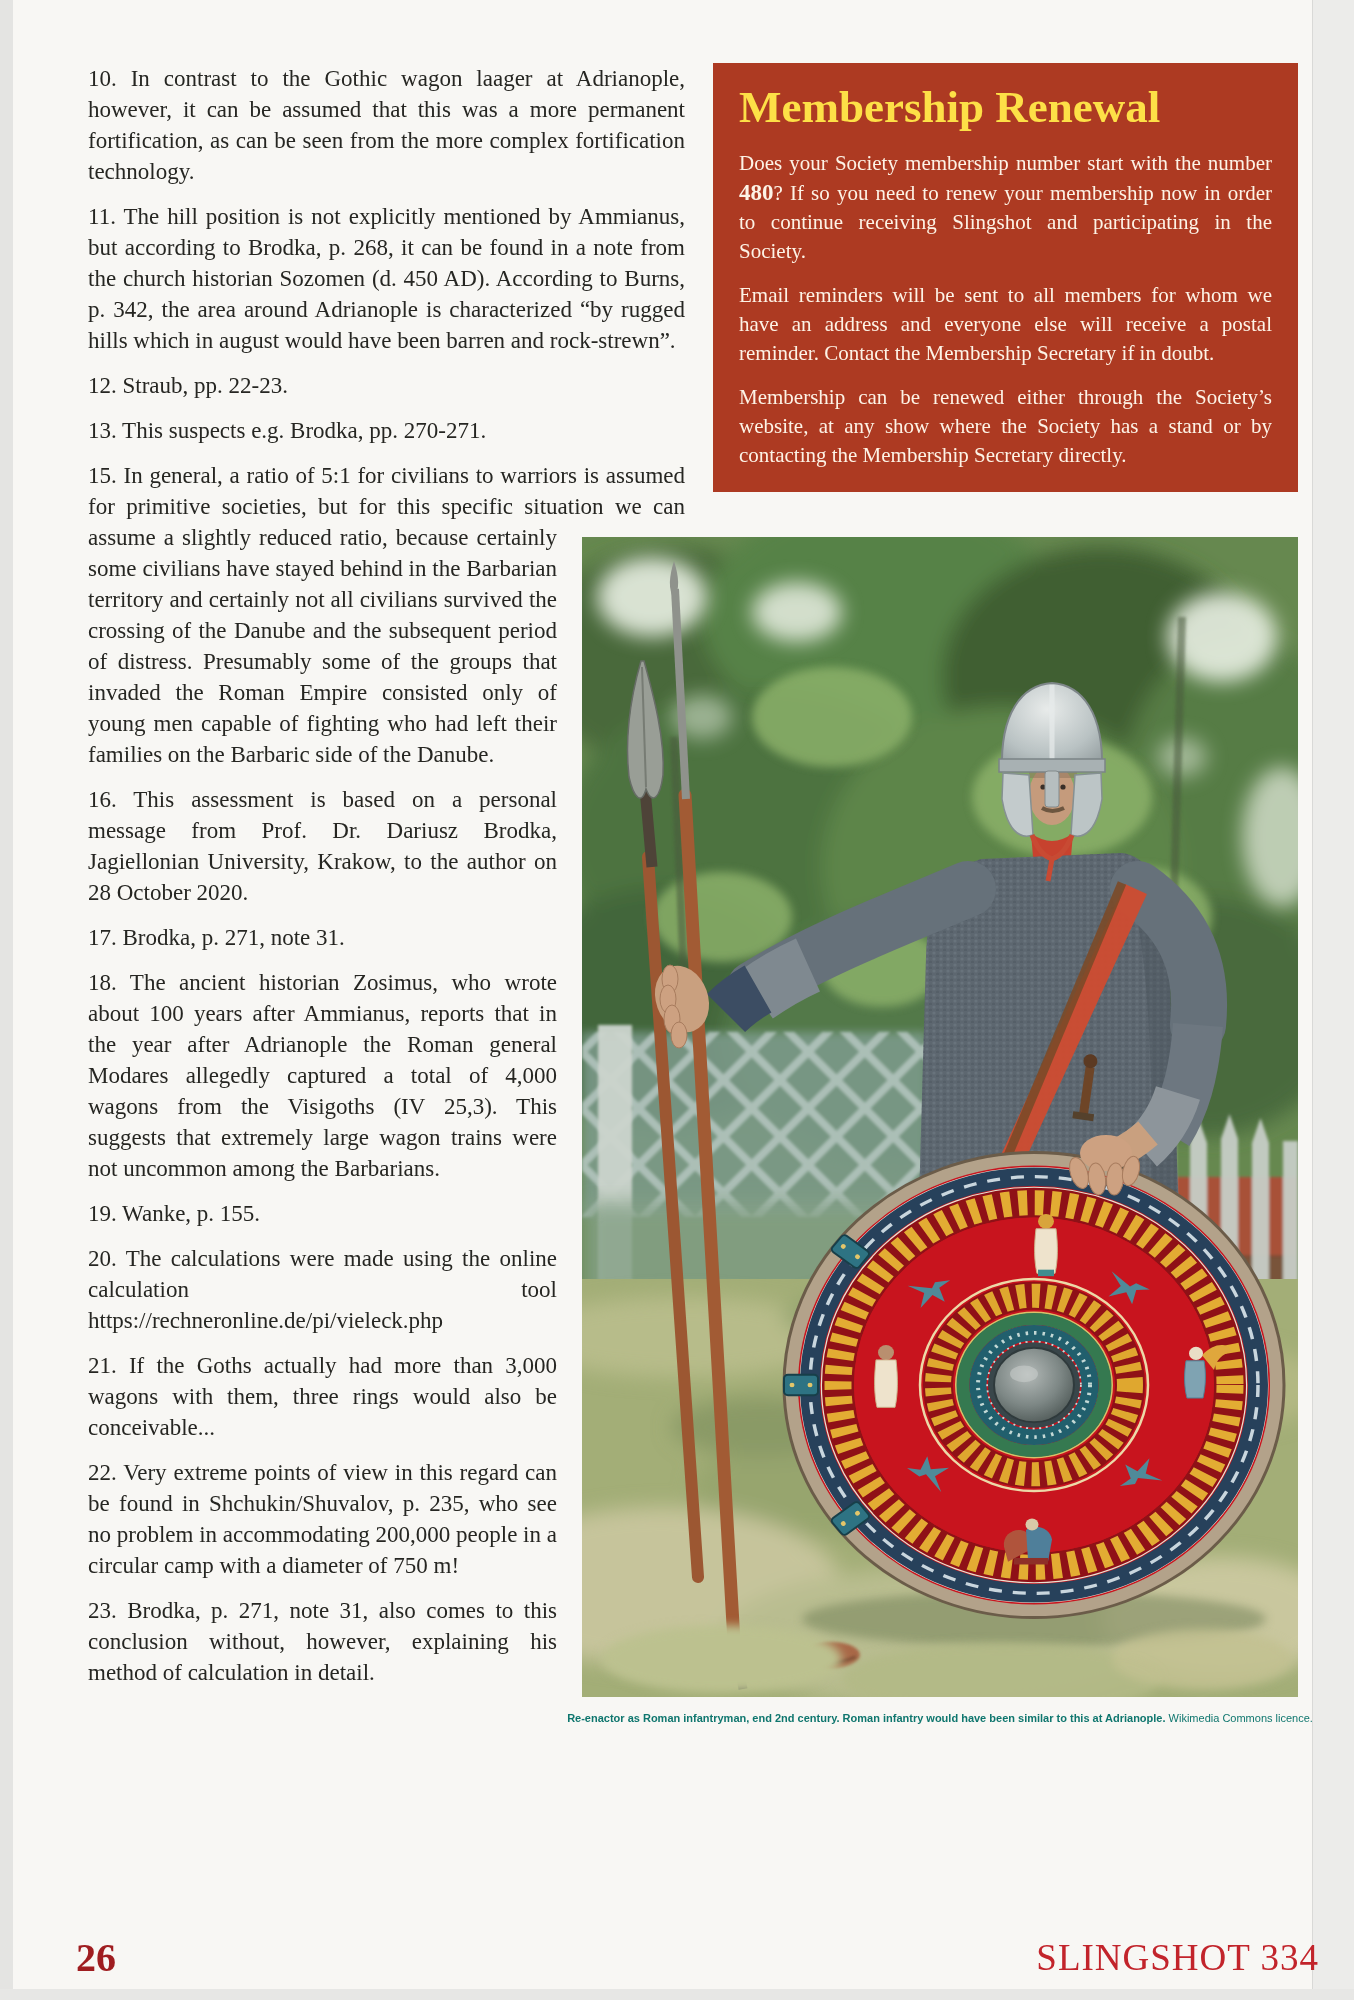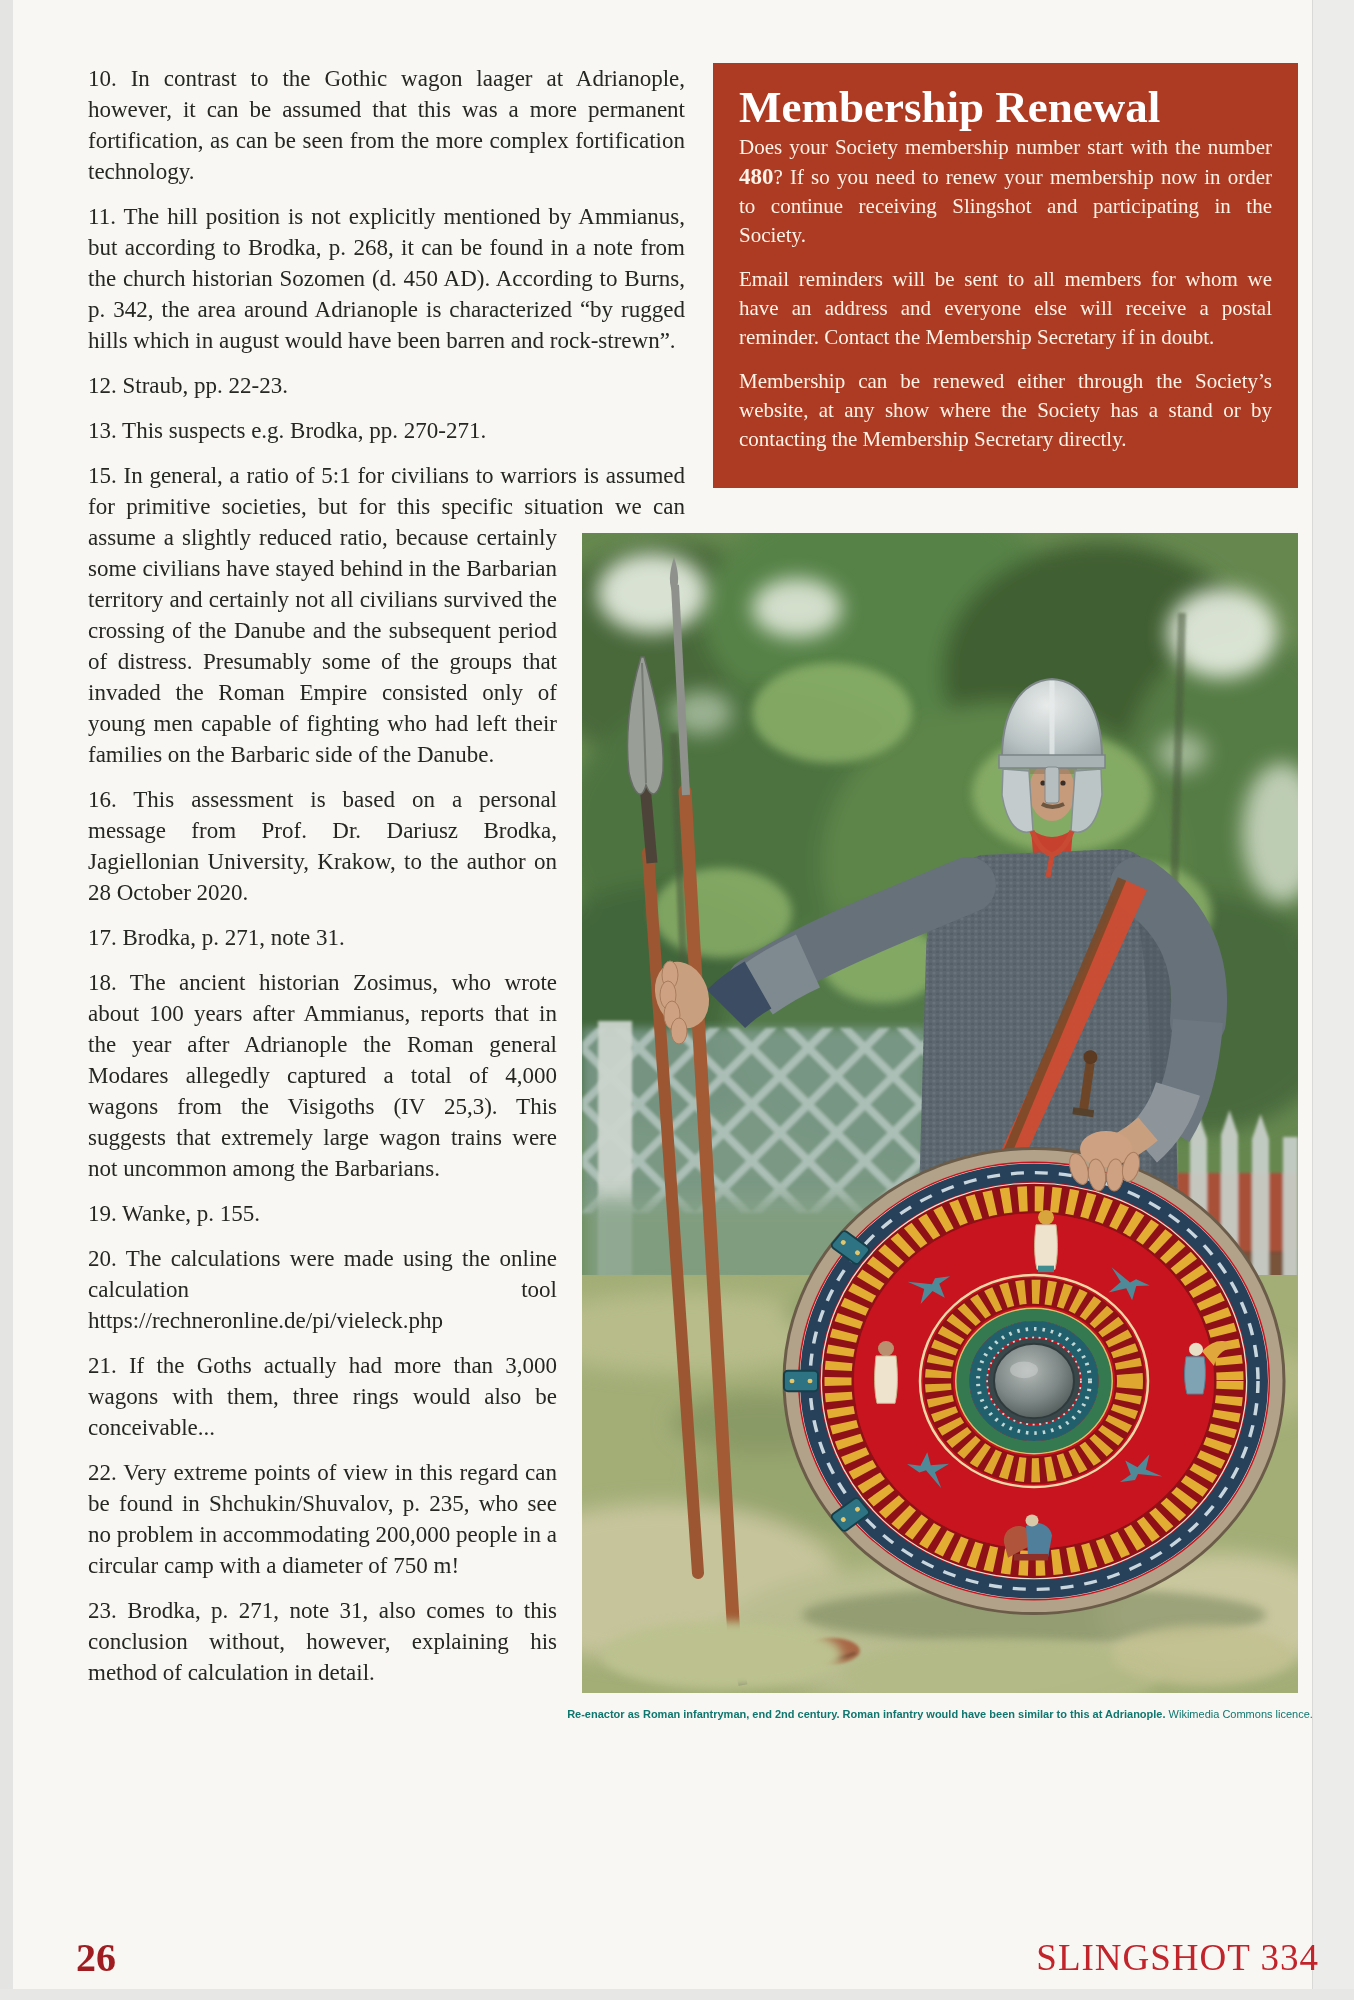--- a/index.html
+++ b/index.html
@@ -20,23 +20,23 @@
   }
   .banner-title{
     color:#f6eede;font-size:35px;letter-spacing:1.5px;font-weight:normal;
     font-family:"Liberation Serif",serif;white-space:nowrap;
   }
 
   .member-box{
     float:right;width:585px;margin:0 0 45px 28px;padding:18px 26px 22px;
     box-sizing:border-box;background:#ad3a22;color:#fdf3e6;
   }
-  .member-title{font-size:45px;line-height:52px;font-weight:bold;color:#ffffff;margin:0 0 0;}
+  .member-title{font-size:45px;line-height:52px;font-weight:bold;color:#fde047;margin:0 0 16px;}
   .member-box p{font-size:21px;line-height:29px;text-align:justify;margin:0 0 15px;}
-  .member-box p:last-child{margin-bottom:12px;}
+  .member-box p:last-child{margin-bottom:0;}
   .member-box strong{font-size:23px;}
 
   .photo-fig{float:right;clear:right;width:716px;margin:0 0 0 25px;}
   .photo-fig svg{display:block;width:716px;height:1160px;background:#6b8f55;}
   figcaption{
     width:750px;margin:8px 0 0 -17px;text-align:center;
     font-family:Liberation Sans, sans-serif;font-size:11px;line-height:27px;
     color:#0f766e;font-weight:bold;
   }
   figcaption .cap-p{font-weight:normal;}

